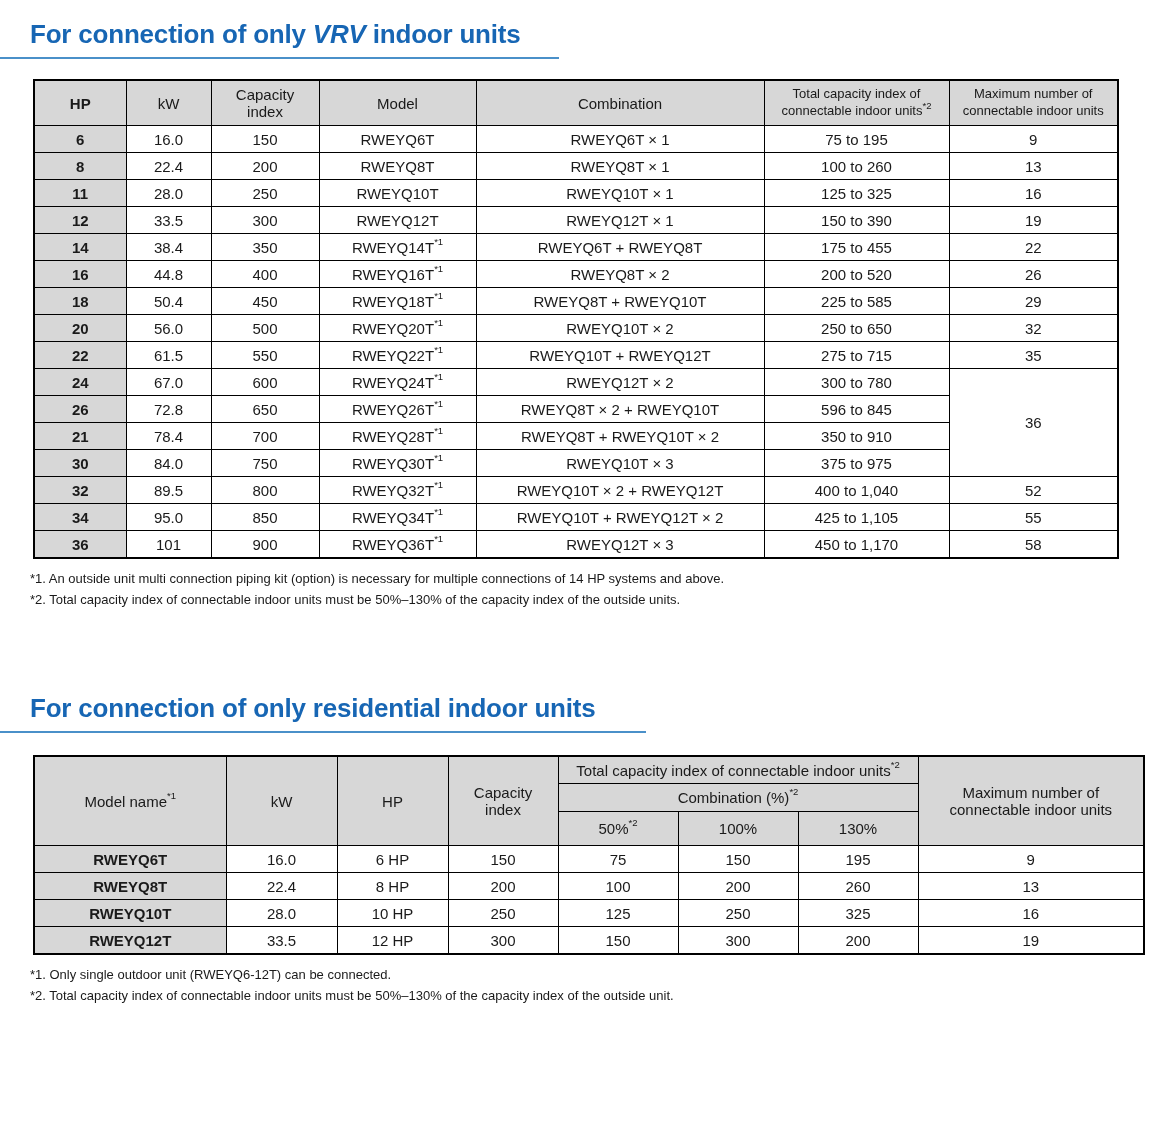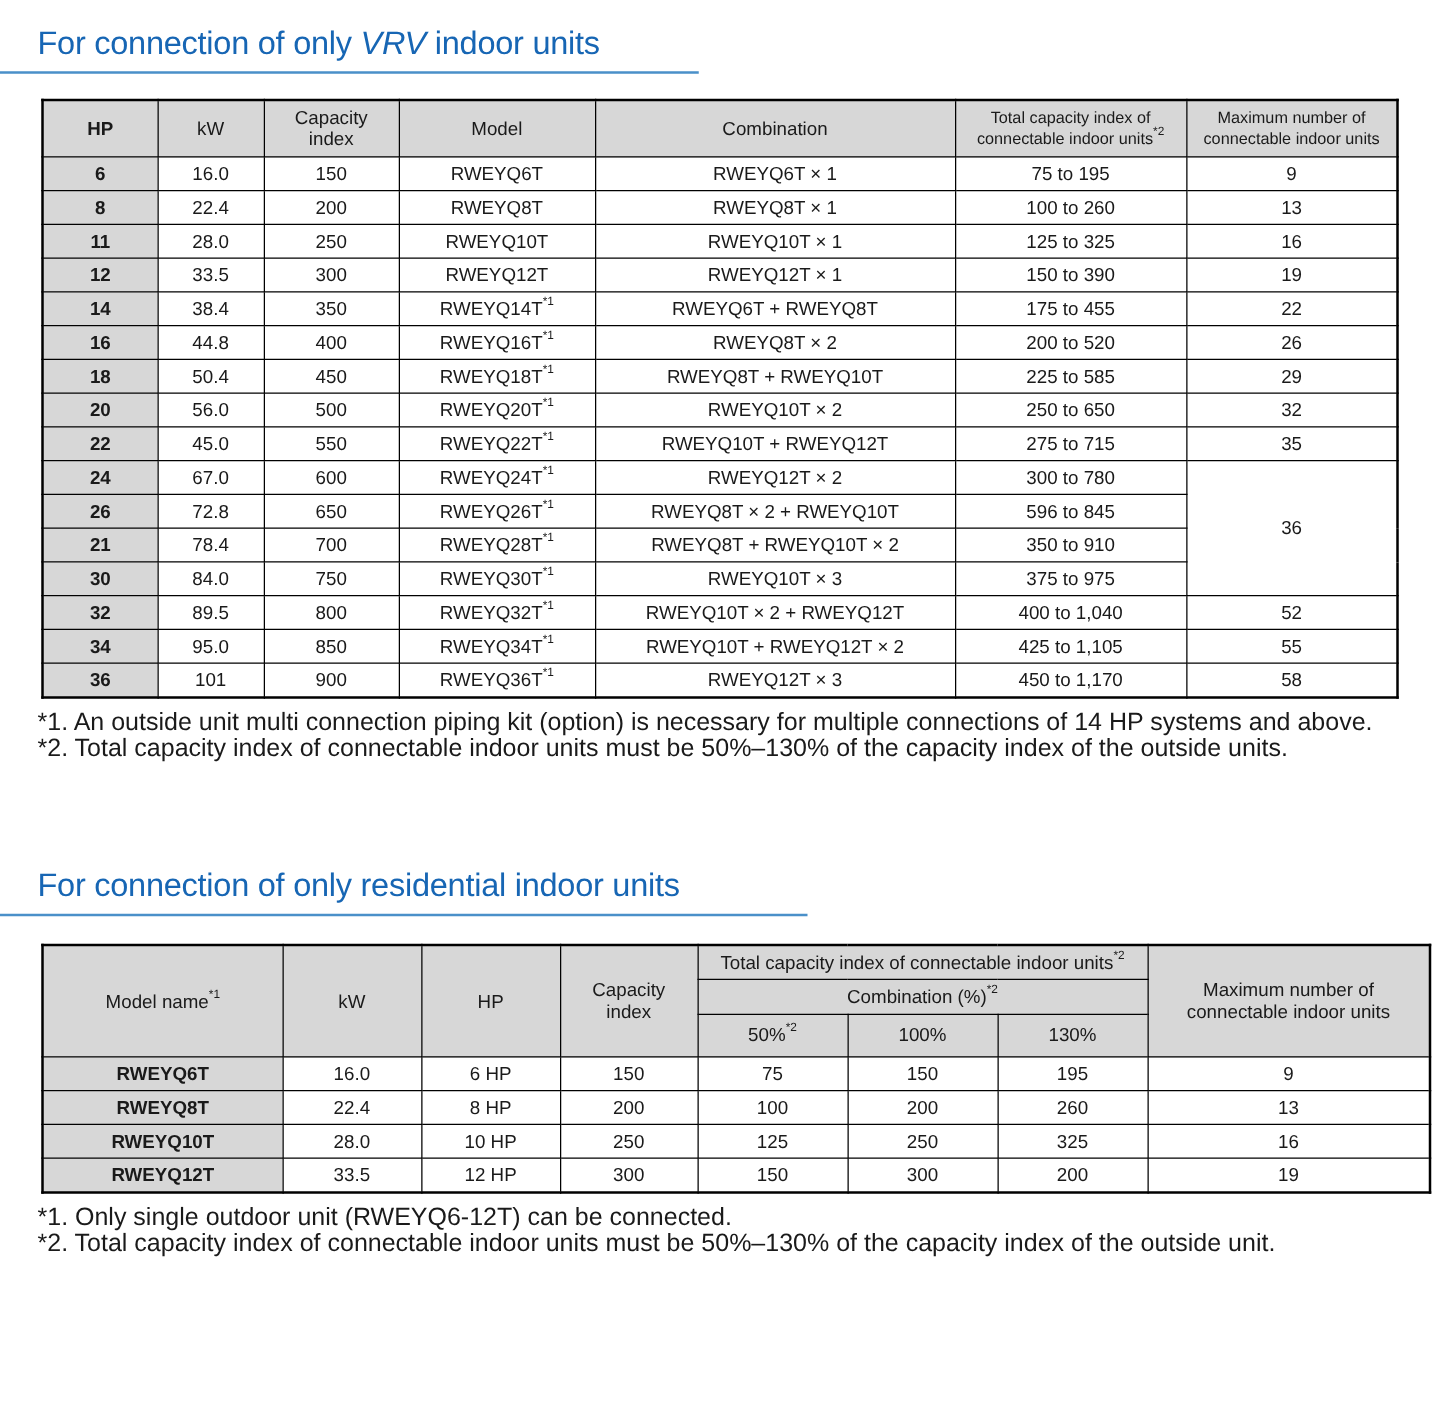--- a/index.html
+++ b/index.html
@@ -4,21 +4,21 @@
 <style>
   * { box-sizing: border-box; }
   html, body { margin: 0; padding: 0; }
   body {
     width: 1150px; height: 1122px; overflow: hidden;
     background: #ffffff; color: #1a1a1a;
     font-family: "Liberation Sans", sans-serif;
   }
   .sec-title {
     margin: 20px 0 0 30px;
-    font-size: 26px; font-weight: normal; color: #1766b4;
+    font-size: 26px; font-weight: bold; color: #1766b4;
     letter-spacing: -0.2px; line-height: 1.15;
   }
   .sec-title .em { font-style: italic; }
   .rule { height: 0; border-bottom: 2px solid #4a90c9; margin-top: 7px; }
   #rule1 { width: 559px; }
   #rule2 { width: 646px; }
 
   table {
     border-collapse: collapse; table-layout: fixed;
     margin-left: 33px; border: 2px solid #000;
@@ -33,21 +33,21 @@
   td { height: 27px; }
   .shade { background: #d7d7d7; }
   .b { font-weight: bold; }
   #table1 thead tr { height: 46px; }
   #table2 .hr1 { height: 28px; }
   #table2 .hr2 { height: 28px; }
   #table2 .hr3 { height: 34px; }
   .hsm { font-size: 13px; line-height: 1.3; }
   .narrow { display: inline-block; max-width: 78px; }
   sup { font-size: 9.5px; line-height: 1; vertical-align: top; position: relative; top: -2px; }
-  .fnotes { margin: 9px 0 0 30px; font-size: 20px; line-height: 21px; }
+  .fnotes { margin: 9px 0 0 30px; font-size: 13px; line-height: 21px; }
   .sec2 { margin-top: 84px; }
 </style>
 </head>
 <body>
 
 <div class="sec1">
   <div class="sec-title"><span>For connection of only </span><span class="em">VRV</span><span> indoor units</span></div>
   <div class="rule" id="rule1"></div>
 
   <table id="table1">
@@ -139,21 +139,21 @@
           <td class="shade b"><span>20</span></td>
           <td><span>56.0</span></td>
           <td><span>500</span></td>
           <td><span>RWEYQ20T</span><sup>*1</sup></td>
           <td><span>RWEYQ10T × 2</span></td>
           <td><span>250 to 650</span></td>
           <td><span>32</span></td>
         </tr>
         <tr>
           <td class="shade b"><span>22</span></td>
-          <td><span>45.0</span></td>
+          <td><span>61.5</span></td>
           <td><span>550</span></td>
           <td><span>RWEYQ22T</span><sup>*1</sup></td>
           <td><span>RWEYQ10T + RWEYQ12T</span></td>
           <td><span>275 to 715</span></td>
           <td><span>35</span></td>
         </tr>
         <tr>
           <td class="shade b"><span>24</span></td>
           <td><span>67.0</span></td>
           <td><span>600</span></td>

